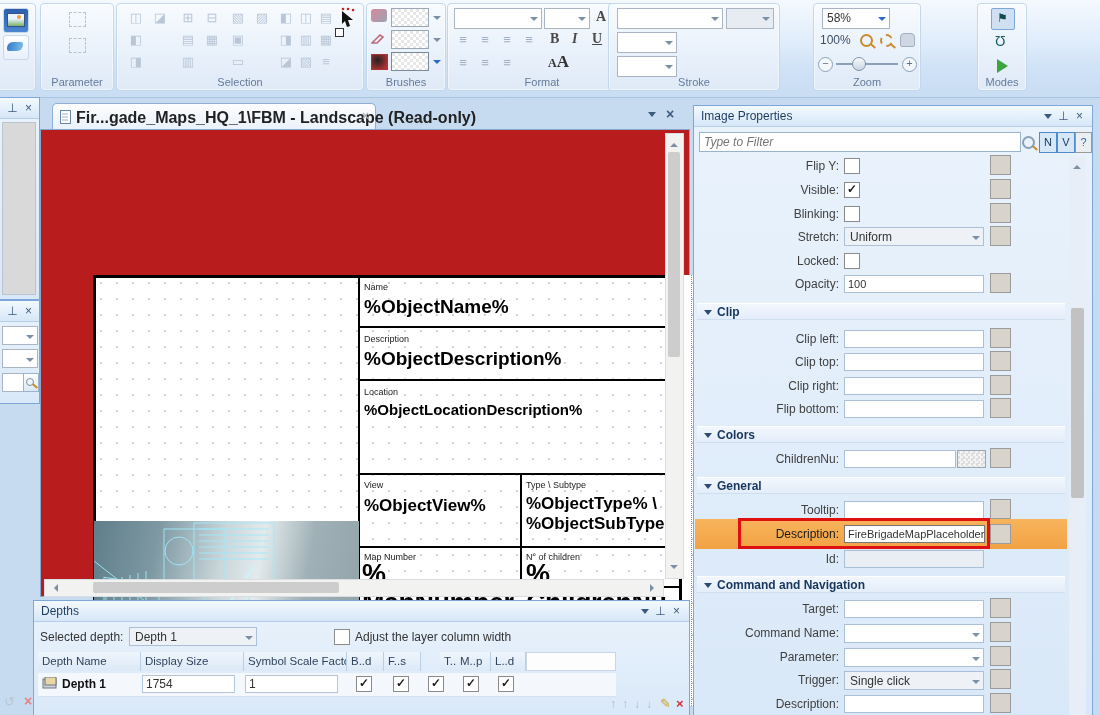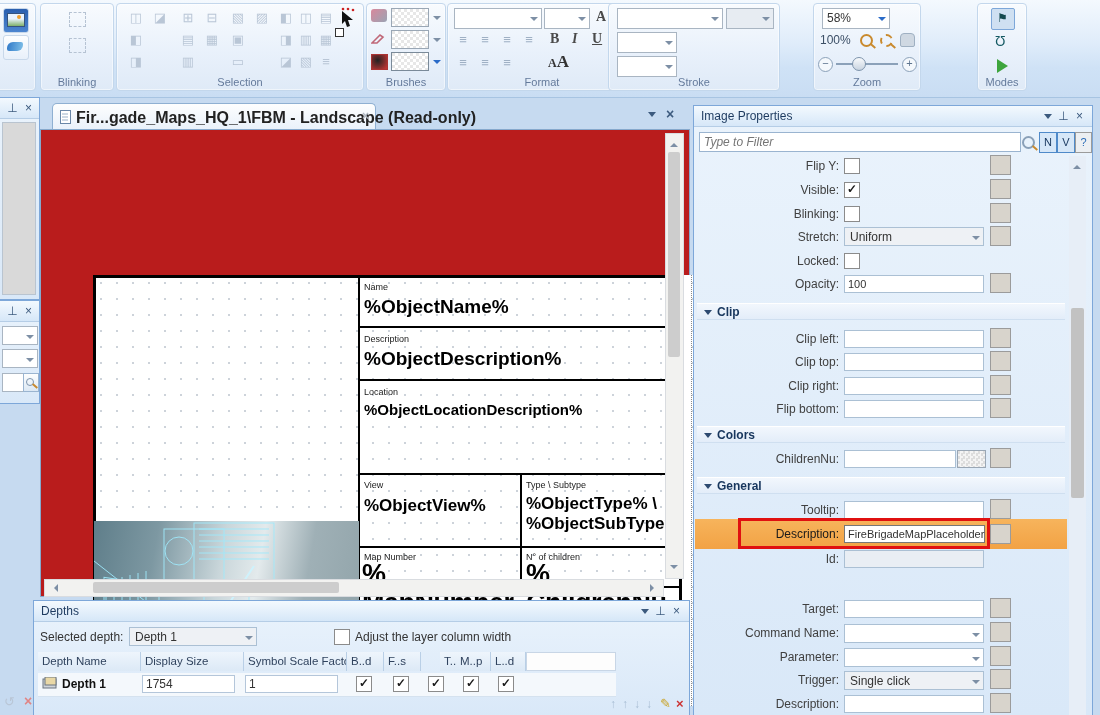--- a/index.html
+++ b/index.html
@@ -75,21 +75,21 @@
         <div class="abs" style="left:13px;top:6px;width:4px;height:4px;border-radius:50%;background:#f0a030"></div>
       </div>
       <div class="tbtn" style="left:8px;top:31px">
         <div class="abs" style="left:3px;top:6px;width:16px;height:9px;border-radius:6px 2px 6px 2px;background:linear-gradient(100deg,#2f78c8,#7fc0e8)"></div>
       </div>
     </div>
 
     <div class="rg" style="left:40px;width:72px">
       <div class="dashic" style="left:28px;top:8px"></div>
       <div class="dashic" style="left:28px;top:34px"></div>
-      <div class="rgl">Blinking</div>
+      <div class="rgl">Parameter</div>
     </div>
 
     <div class="rg" style="left:116px;width:246px">
       <span class="gi" style="left:8px;top:4px">◫</span>
       <span class="gi" style="left:32px;top:4px">◪</span>
       <span class="gi" style="left:8px;top:26px">◧</span>
       <span class="gi" style="left:8px;top:48px">◨</span>
       <span class="gi" style="left:60px;top:4px">⊞</span>
       <span class="gi" style="left:84px;top:4px">⊟</span>
       <span class="gi" style="left:60px;top:26px">▤</span>
@@ -411,20 +411,21 @@
 
     <div class="abs" style="left:1px;top:413px;width:372px;height:30px;background:linear-gradient(#f7b45c,#f2a244)"></div>
     <div class="abs" style="left:44px;top:412px;width:252px;height:31px;border:3px solid #e01010;box-sizing:border-box"></div>
     <span class="plabel" style="top:421px;color:#1a1a1a">Description:</span>
     <div class="pin-input" style="left:150px;top:419px;width:141px;border-color:#777">FireBrigadeMapPlaceholder</div>
     <div class="gb" style="left:296px;top:418px"></div>
 
     <span class="plabel" style="top:446px">Id:</span>
     <div class="pin-input" style="left:150px;top:444px;width:140px;background:#e9eef4"></div>
 
+    <div class="sec" style="top:470px">Command and Navigation</div>
 
     <span class="plabel" style="top:496px">Target:</span>
     <div class="pin-input" style="left:150px;top:494px;width:140px"></div>
     <div class="gb" style="left:296px;top:492px"></div>
 
     <span class="plabel" style="top:520px">Command Name:</span>
     <div class="pcombo" style="left:150px;top:518px;width:140px;background:#fff">
         <span class="cv" style="top:8px"></span>
       </div>
     <div class="gb" style="left:296px;top:516px"></div>

